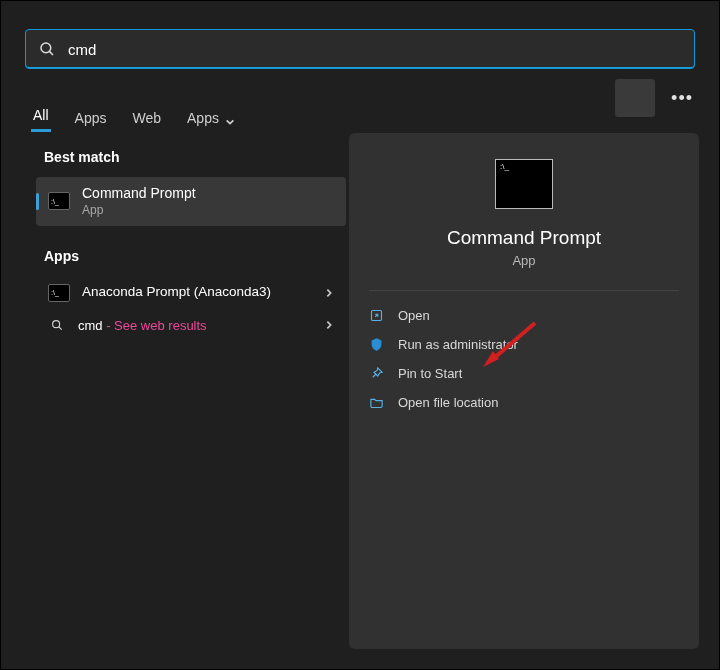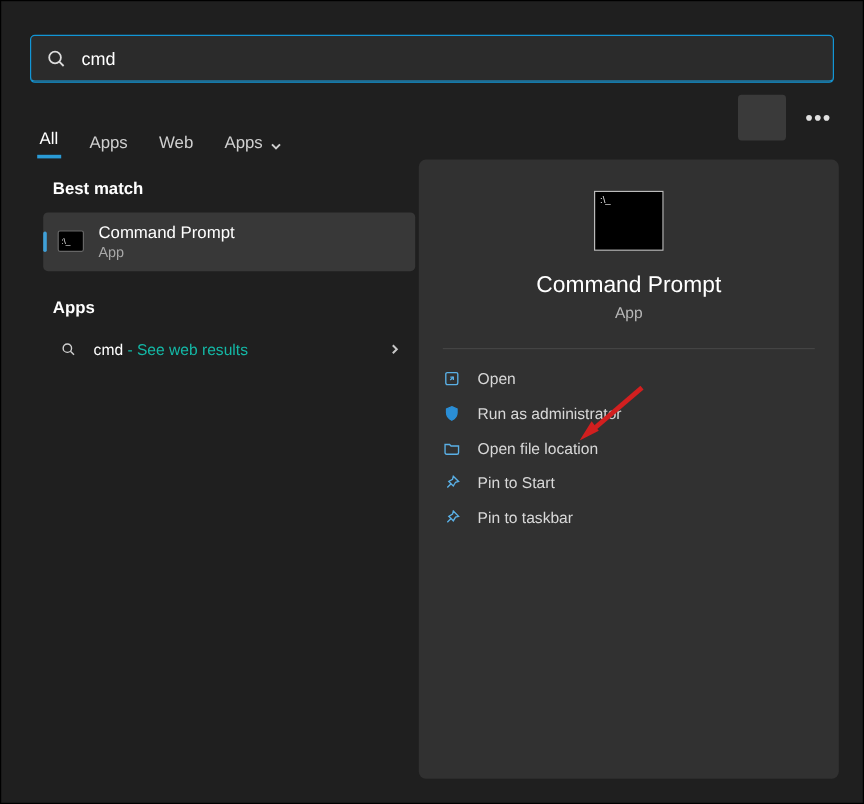--- a/index.html
+++ b/index.html
@@ -77,21 +77,21 @@
   }
   .cmd-thumb { background: #000; border: 1px solid #666; }
   .cmd-thumb .caret { font-size: 7px; color: #eee; line-height: 1; padding-left: 2px; width:100%; text-align:left;}
   .item-text { display: flex; flex-direction: column; line-height: 1.25; flex: 1; min-width: 0; }
   .item-title { font-size: 14px; color: #fff; }
   .item-sub   { font-size: 12px; color: #a8a8a8; }
   .item-chevron { margin-left: auto; display:flex; align-items:center; padding-left:8px;}
   .item-chevron svg { width: 10px; height: 10px; stroke: #c8c8c8; fill: none; stroke-width: 2; }
   .web-row { color: #d0d0d0; font-size: 13px; }
   .web-row .cmd-kw { color: #fff; }
-  .web-row .hint { color: #14b8a6; font-size: 13px; }
+  .web-row .hint { color: #ec4899; font-size: 13px; }
   .mini-search-icon { width: 14px; height: 14px; stroke: #d0d0d0; fill: none; stroke-width: 2; margin-right: 14px; margin-left:2px; flex:none;}
 
   .right-col {
     position: absolute;
     left: 348px; right: 20px; top: 132px; bottom: 20px;
     background: #313131;
     border-radius: 6px;
   }
   .prev {
     width: 100%;
@@ -163,20 +163,33 @@
     <div class="item-icon-box cmd-thumb">
         <div class="caret">:\_</div>
       </div>
     <div class="item-text">
       <span class="item-title">Command Prompt</span>
       <span class="item-sub">App</span>
     </div>
   </div>
 
   <div class="sec-h mt">Apps</div>
+  <div class="item">
+    <div class="item-icon-box cmd-thumb">
+        <div class="caret">:\_</div>
+      </div>
+    <div class="item-text">
+      <span class="item-title" style="font-size:13.5px">Anaconda Prompt (Anaconda3)</span>
+    </div>
+    <div class="item-chevron">
+      <svg viewBox="0 0 12 12">
+          <polyline points="4,2 8,6 4,10"></polyline>
+        </svg>
+    </div>
+  </div>
 
   <div class="item web-row">
     <svg class="mini-search-icon" viewBox="0 0 24 24">
       <circle cx="10.5" cy="10.5" r="6"></circle>
         <line x1="20" y1="20" x2="15" y2="15"></line>
     </svg>
     <span>
       <span class="cmd-kw">cmd</span><span class="hint"> - See web results</span>
     </span>
     <div class="item-chevron">
@@ -206,35 +219,29 @@
       <span>Open</span>
     </div>
     <div class="action">
       <svg viewBox="0 0 24 24">
           <path class="shield-blue" d="M12 3l7 3v5c0 5-3 8-7 10-4-2-7-5-7-10V6l7-3z"></path>
         </svg>
       <span>Run as administrator</span>
     </div>
     <div class="action">
       <svg viewBox="0 0 24 24">
+          <path d="M14 3l7 7-4 1-3 5-3-3-5 5 5-5-3-3 5-3 1-4z"></path>
+        </svg>
+      <span>Pin to Start</span>
+    </div>
+    <div class="action">
+      <svg viewBox="0 0 24 24">
           <path d="M3 7h6l2 2h10v9a2 2 0 0 1-2 2H5a2 2 0 0 1-2-2V7z"></path>
         </svg>
       <span>Open file location</span>
-    </div>
-    <div class="action">
-      <svg viewBox="0 0 24 24">
-          <path d="M14 3l7 7-4 1-3 5-3-3-5 5 5-5-3-3 5-3 1-4z"></path>
-        </svg>
-      <span>Pin to Start</span>
-    </div>
-    <div class="action">
-      <svg viewBox="0 0 24 24">
-          <path d="M14 3l7 7-4 1-3 5-3-3-5 5 5-5-3-3 5-3 1-4z"></path>
-        </svg>
-      <span>Pin to taskbar</span>
     </div>
   </div>
 </div>
 
 <div class="arrow">
   <svg viewBox="0 0 62 50">
     <defs></defs>
     <line x1="56" y1="4" x2="14" y2="40" stroke="#d21f1f" stroke-width="4"></line>
     <polygon points="4,48 20,40 14,32" fill="#d21f1f"></polygon>
   </svg>

